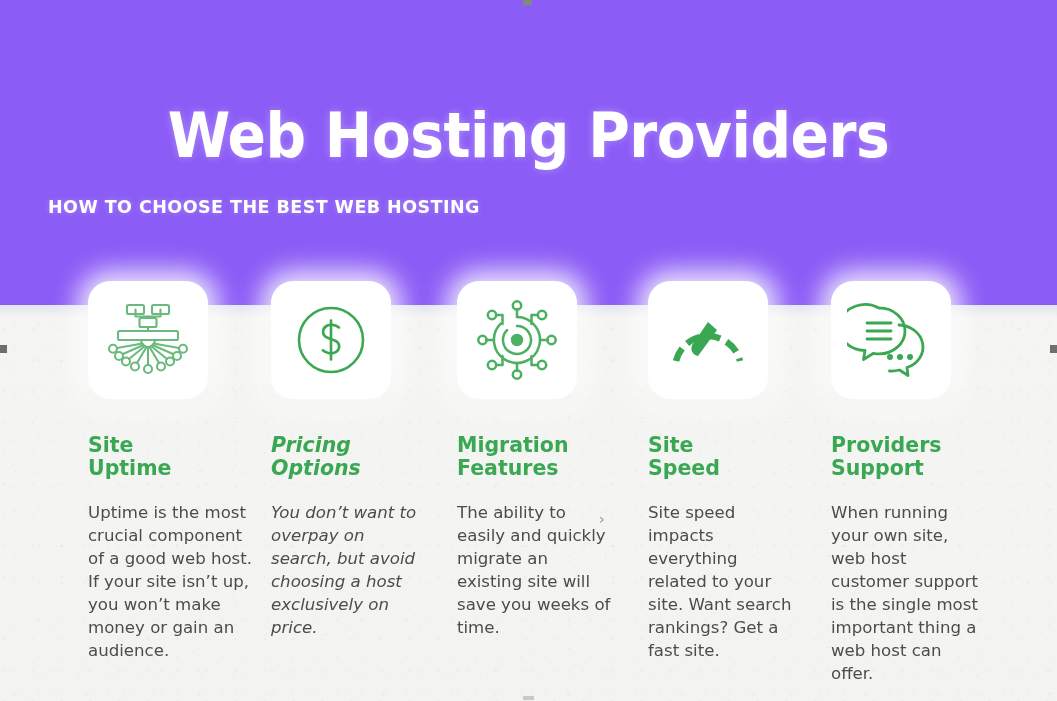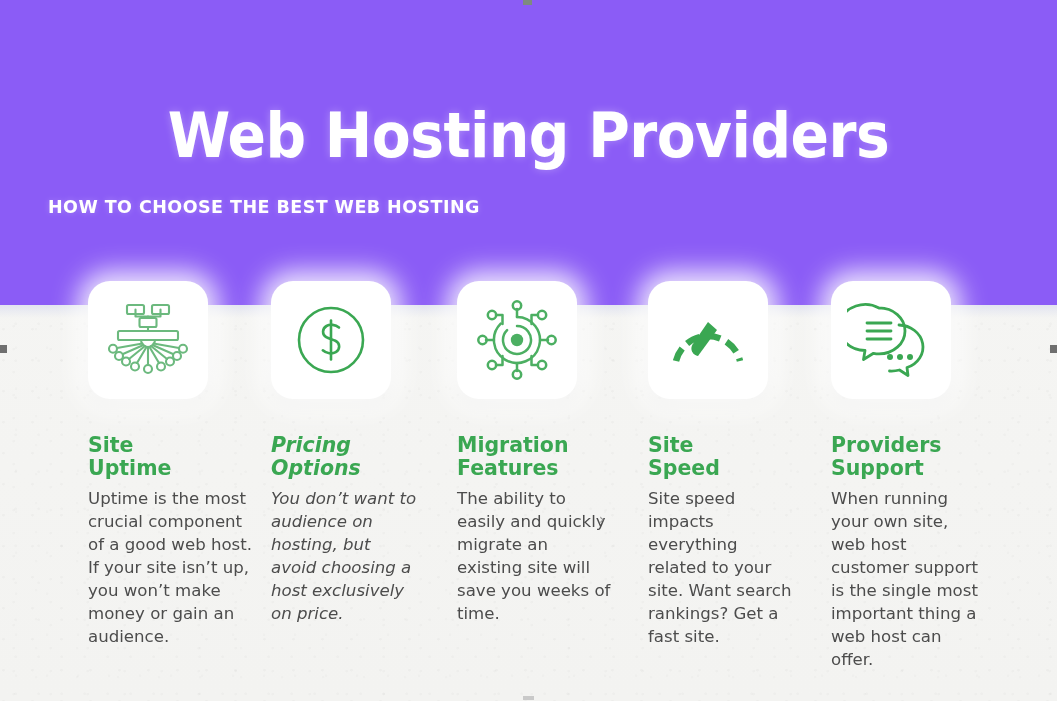--- a/index.html
+++ b/index.html
@@ -83,21 +83,21 @@
   .heading{
     margin-top:35px;
     color:#3aa752;
     font-size:20.5px;
     line-height:22.5px;
     font-weight:700;
     font-family:"DejaVu Sans", sans-serif;
     white-space:pre-line;
   }
   .body{
-    margin-top:8px;
+    margin-top:22px;
     color:#4c4c4c;
     font-size:16.6px;
     line-height:23px;
     font-family:"DejaVu Sans", sans-serif;
   }
 
   
   #artifact{
     position:absolute;left:599px;top:512px;
     color:#8e8e8e;font-size:14px;line-height:1;
@@ -172,21 +172,21 @@
           <circle cx="40" cy="40" r="32"></circle>
           <path d="M48 27.5 c-3.5 -3 -9 -3.5 -12.5 -1.5 c-4.5 2.6 -4.6 8.6 -0.3 11.2
                    c2.4 1.5 6.2 2.2 9.2 3.6 c4.8 2.2 5.1 8.6 0.4 11.3
                    c-3.7 2.1 -9.4 1.5 -13 -1.8"></path>
           <path d="M40 20.5 L40 59.5"></path>
         </g>
       </svg>
     </div>
     <div class="heading">Pricing
 Options</div>
-    <div class="body">You don’t want to audience on hosting, but avoid choosing a host exclusively on price.</div>
+    <div class="body">You don’t want to overpay on search, but avoid choosing a host exclusively on price.</div>
   </div>
 
   <div class="col c2">
     <div class="card">
       <svg width="86" height="86" viewBox="0 0 86 86">
         <g fill="none" stroke="#4caf62" stroke-width="2.5" stroke-linecap="round" stroke-linejoin="round">
 
           <path d="M43 20 a23 23 0 1 1 -16.3 6.7"></path>
           <path d="M43 29 a14 14 0 1 1 -9.9 4.1"></path>
           <circle cx="43" cy="43" r="6.2" fill="#4caf62" stroke="none"></circle>

